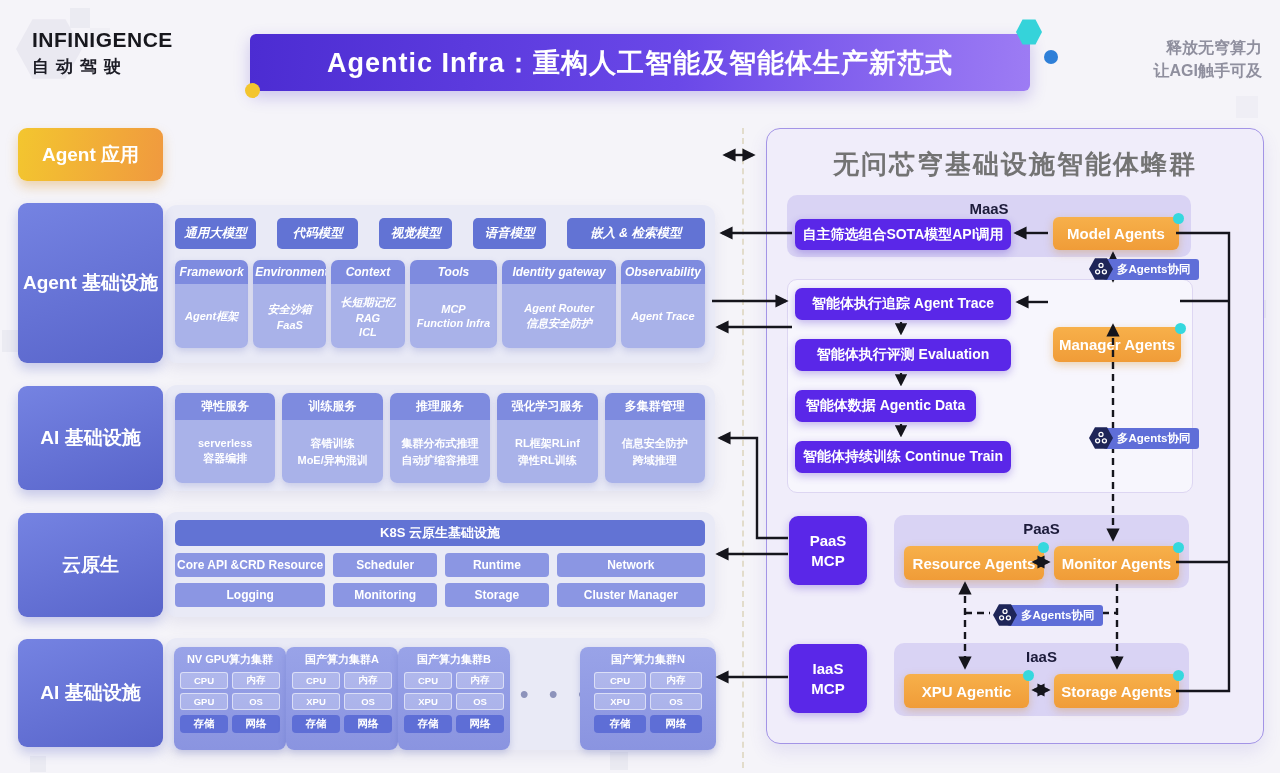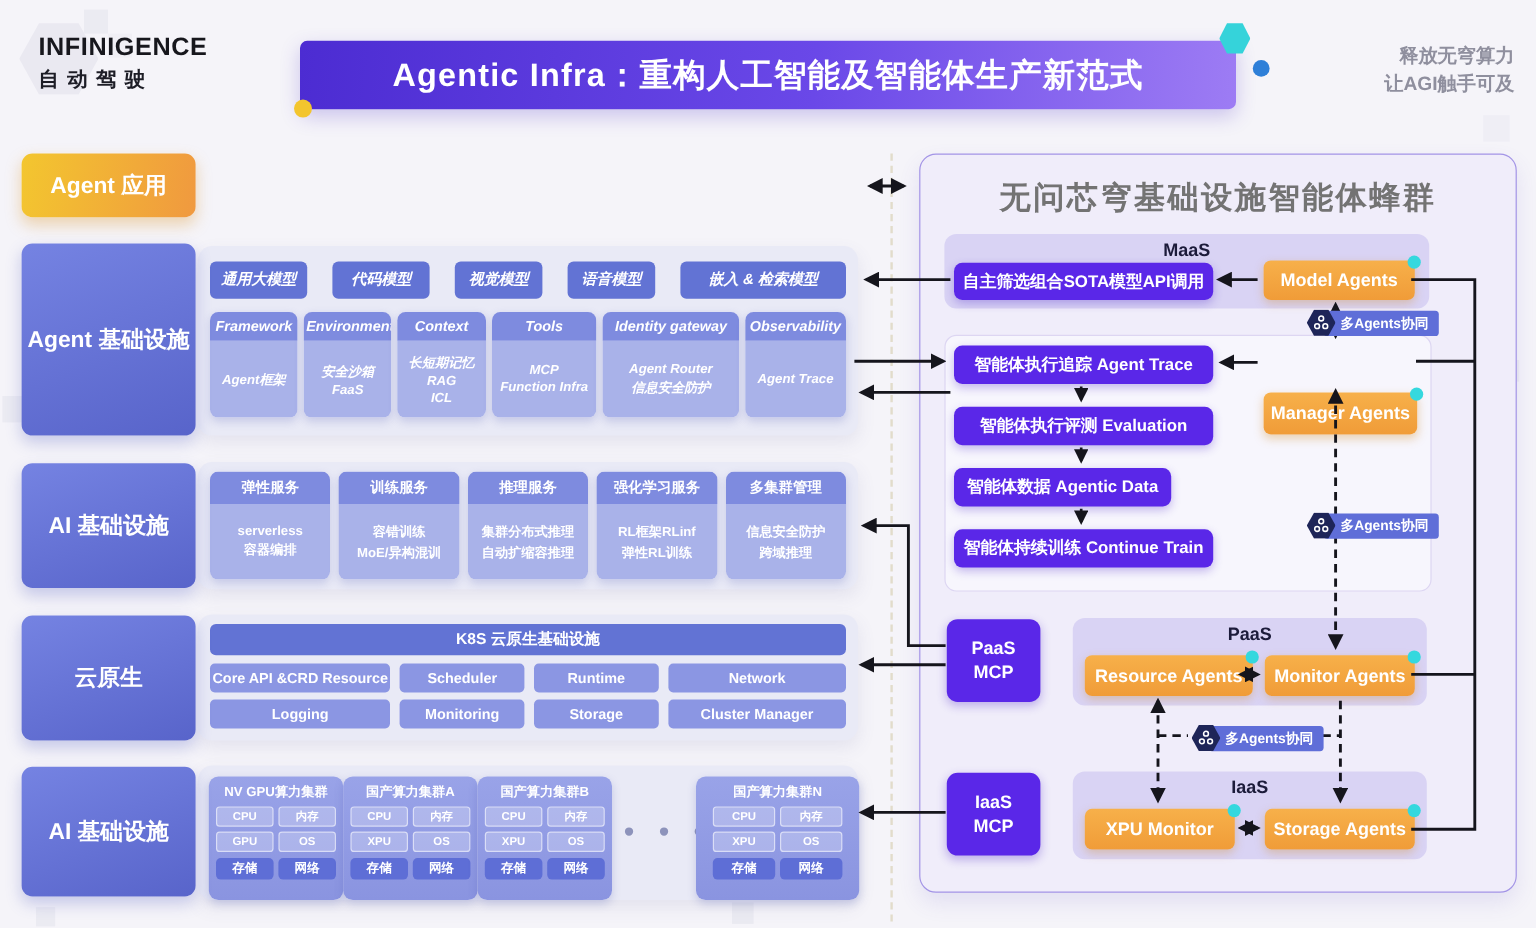--- a/index.html
+++ b/index.html
@@ -364,21 +364,21 @@
     </div>
 
     <div class="mcp" style="left:22px;top:515px;width:78px;height:69px;">
       <span>IaaS</span>
         <span>MCP</span>
     </div>
     <div class="subpanel" style="left:127px;top:514px;width:295px;height:73px;">
       <div class="pl">IaaS</div>
     </div>
     <div class="obtn" style="left:137px;top:545px;width:125px;height:34px;">
-      <span>XPU Monitor</span>
+      <span>XPU Agentic</span>
         <i class="tdot"></i>
     </div>
     <div class="obtn" style="left:287px;top:545px;width:125px;height:34px;">
       <span>Storage Agents</span>
         <i class="tdot"></i>
     </div>
 
     <div class="badge" style="left:322px;top:128px;">
       <div class="bhex">
         <svg width="14" height="14" viewBox="0 0 14 14">

